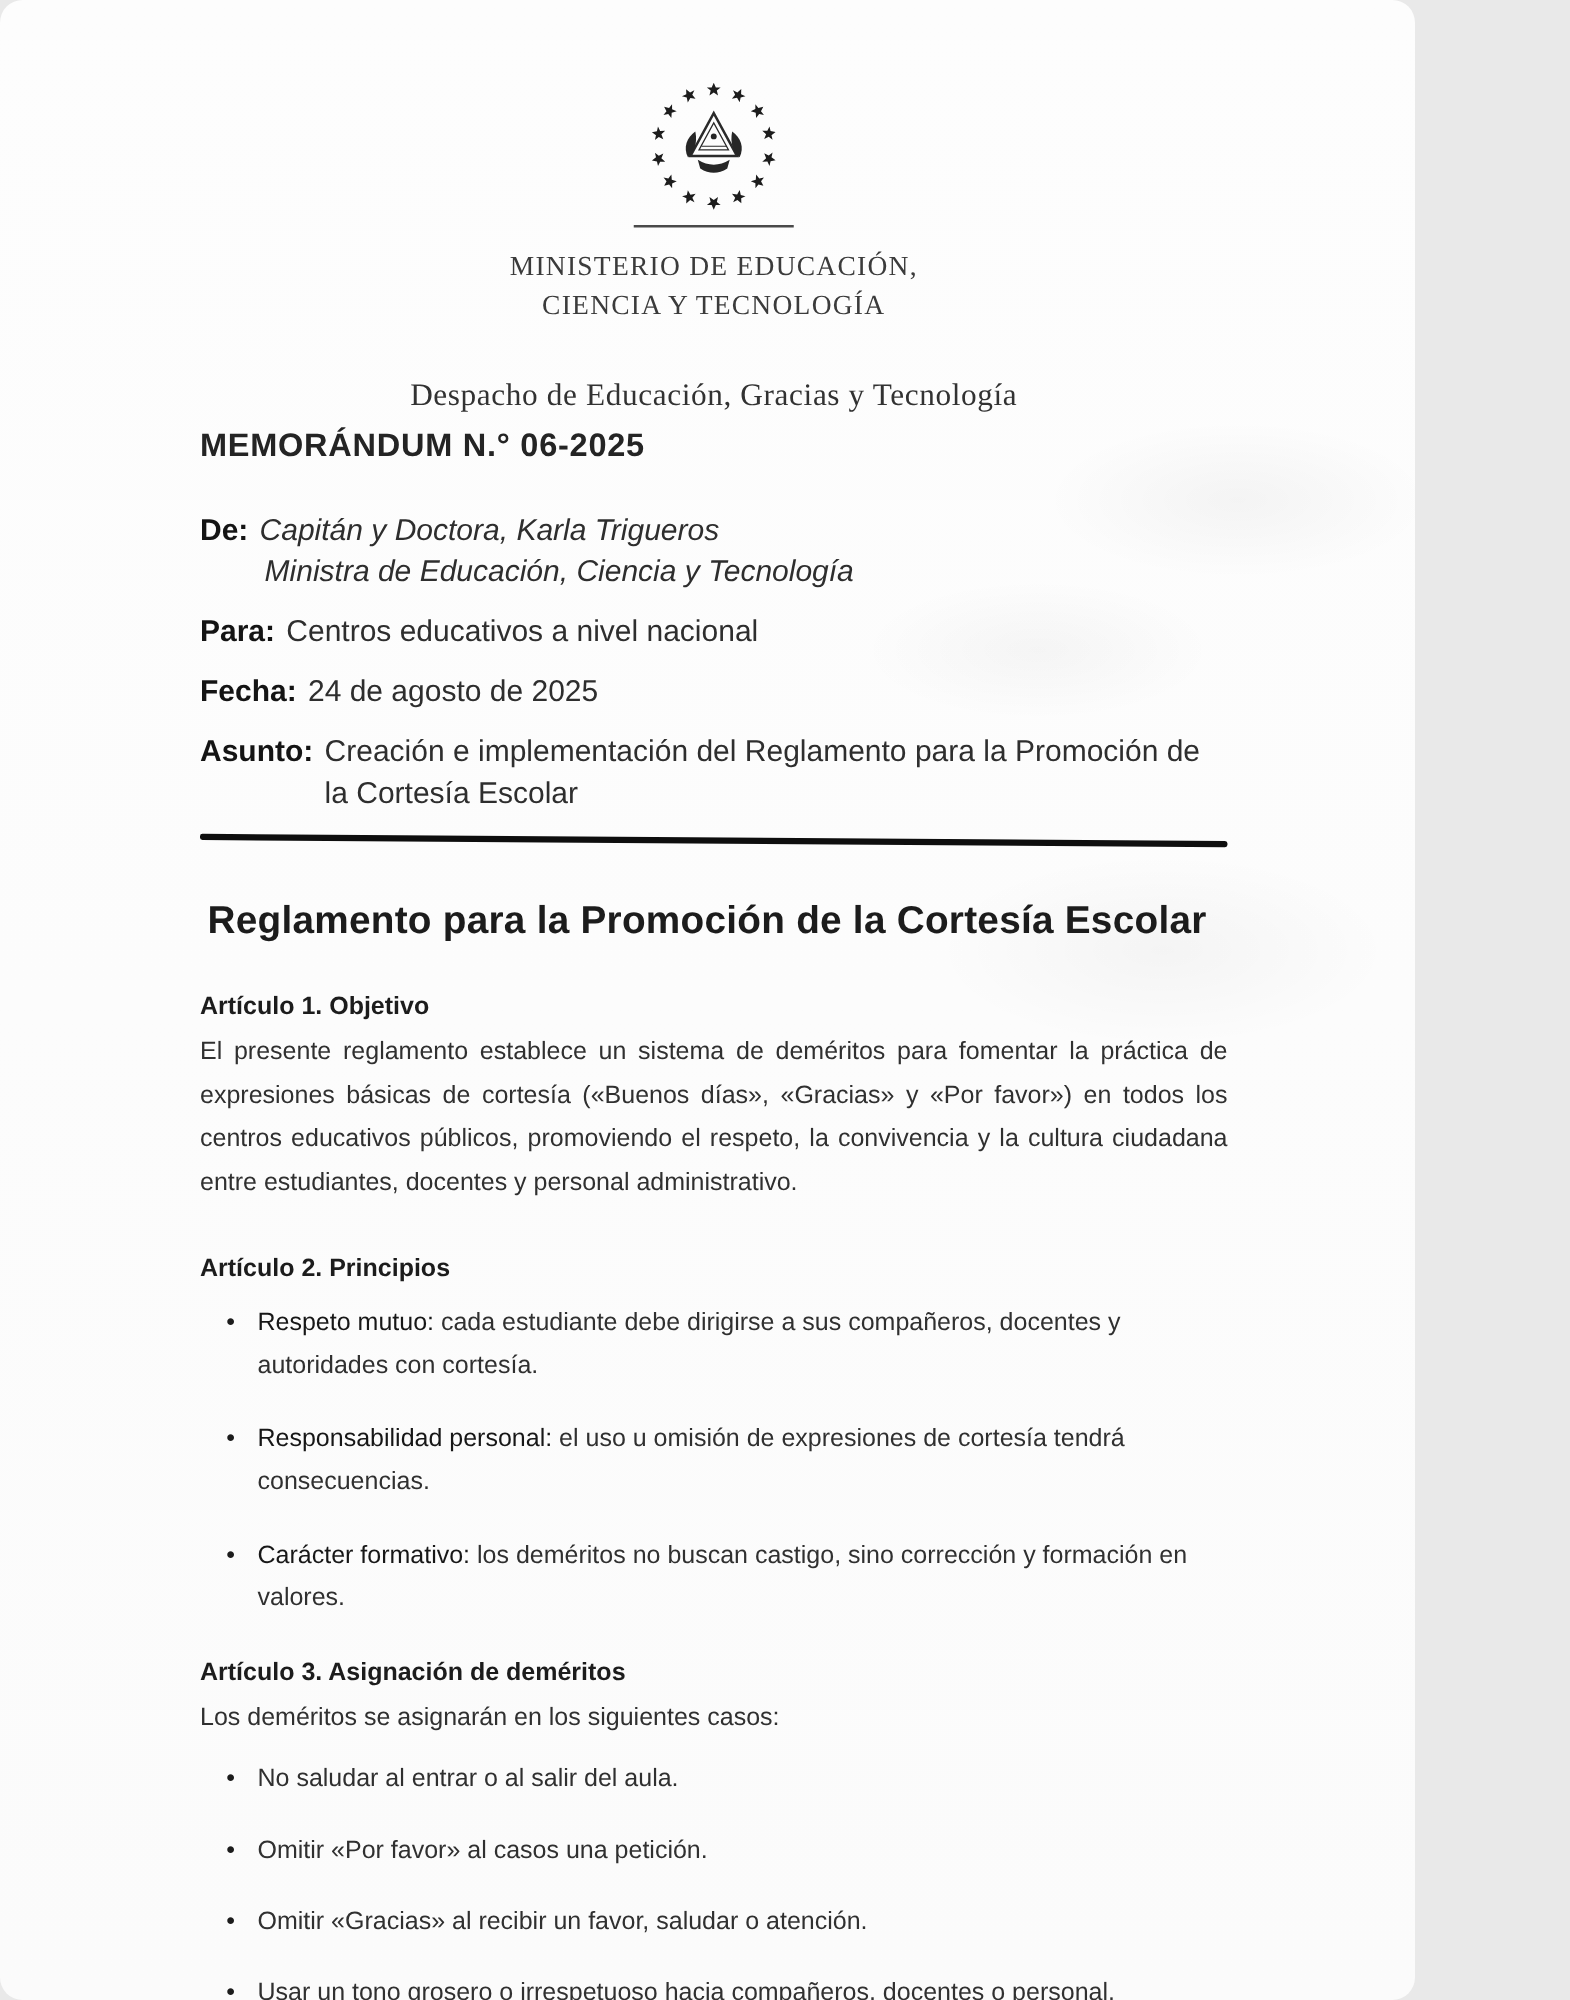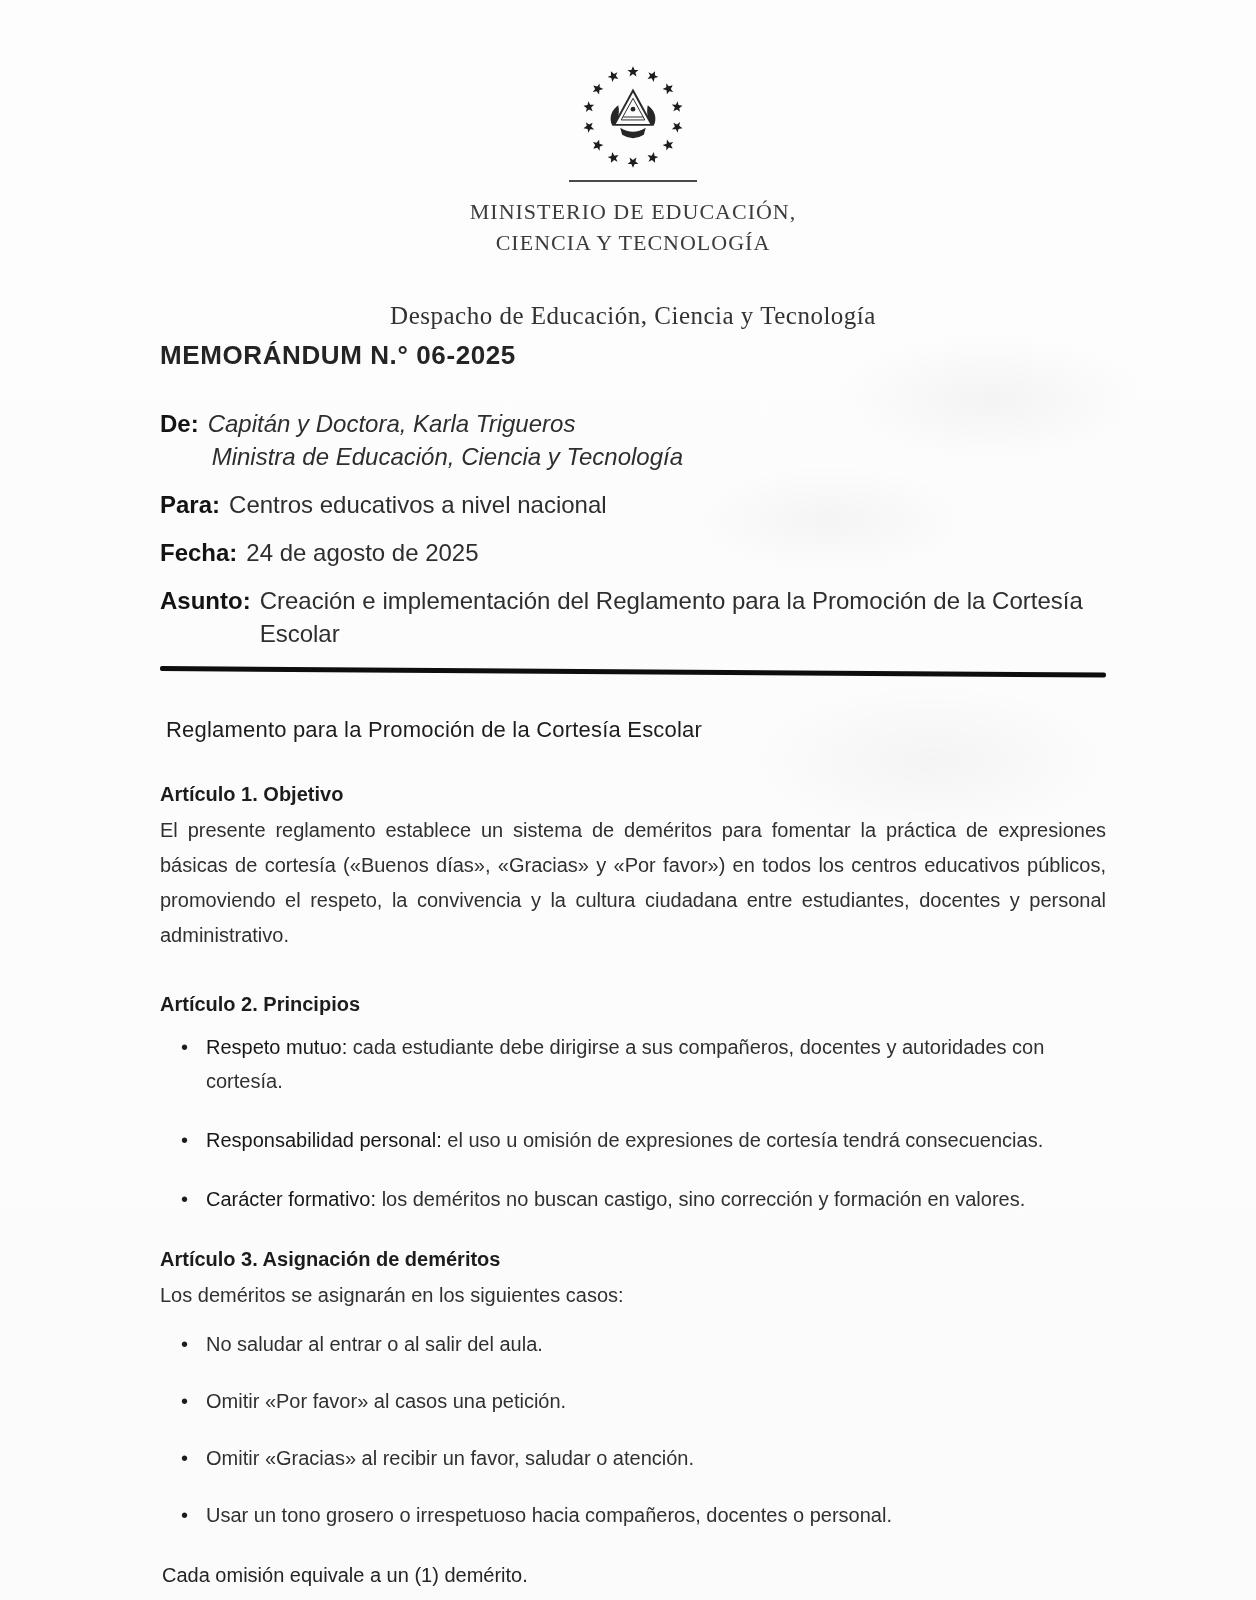--- a/index.html
+++ b/index.html
@@ -6,28 +6,29 @@
   body{
     width:1256px;height:1600px;
     background:#e9e9e9;
     font-family:"Liberation Sans","DejaVu Sans",sans-serif;
     color:#2e2e2e;
     -webkit-font-smoothing:antialiased;
   }
   .page{
     position:relative;
     box-sizing:border-box;
-    width:1256px;height:1600px;
+    width:1132px;height:1600px;
     padding:58px 150px 0 160px;
     background:
       radial-gradient(220px 90px at 990px 400px, rgba(0,0,0,0.035), rgba(0,0,0,0) 70%),
       radial-gradient(200px 80px at 830px 520px, rgba(0,0,0,0.03), rgba(0,0,0,0) 70%),
       radial-gradient(260px 110px at 930px 760px, rgba(0,0,0,0.03), rgba(0,0,0,0) 70%),
       linear-gradient(180deg,#fdfdfd 0%,#fbfbfb 100%);
     overflow:hidden;
+    border-radius:18px;
   }
 
   
   .letterhead{text-align:center;}
   .logo-wrap{display:inline-block;}
   .logo-rule{width:128px;height:0;border-top:2px solid #4a4a4a;margin:4px auto 10px auto;}
   .ministry{
     font-family:"Liberation Serif","DejaVu Serif",serif;
     font-size:22px;line-height:31px;color:#3b3b3b;letter-spacing:1px;
   }
@@ -52,21 +53,21 @@
   
   .rule{
     margin-top:16px;height:5px;background:#0e0e0e;
     transform:rotate(0.4deg);transform-origin:left center;
     border-radius:2px;
   }
 
   
   .doc-title{
     margin:46px 0 0 6px;
-    font-size:22px;font-weight:400;color:#1c1c1c;letter-spacing:0.2px;
+    font-size:31px;font-weight:700;color:#1c1c1c;letter-spacing:0.2px;
   }
   .article-heading{
     margin:40px 0 0 0;
     font-size:20px;font-weight:700;color:#1c1c1c;
   }
   .article-heading.tight{margin-top:32px;}
   .para{
     margin:7px 0 0 0;
     font-size:20px;line-height:35px;color:#303030;
     text-align:justify;
@@ -132,21 +133,21 @@
         </g>
       </svg>
       <div class="logo-rule"></div>
     </div>
     <div class="ministry">
       <div>MINISTERIO DE EDUCACIÓN,</div>
       <div>CIENCIA Y TECNOLOGÍA</div>
     </div>
   </header>
 
-  <div class="office">Despacho de Educación, Ciencia y Tecnología</div>
+  <div class="office">Despacho de Educación, Gracias y Tecnología</div>
   <div class="memo-number">MEMORÁNDUM N.° 06-2025</div>
 
   <section class="meta">
     <div class="meta-row">
       <span class="meta-label">De:</span>
       <span class="meta-value">
         <span class="line">Capitán y Doctora, Karla Trigueros</span>
         <span class="line line2">Ministra de Educación, Ciencia y Tecnología</span>
       </span>
     </div>

